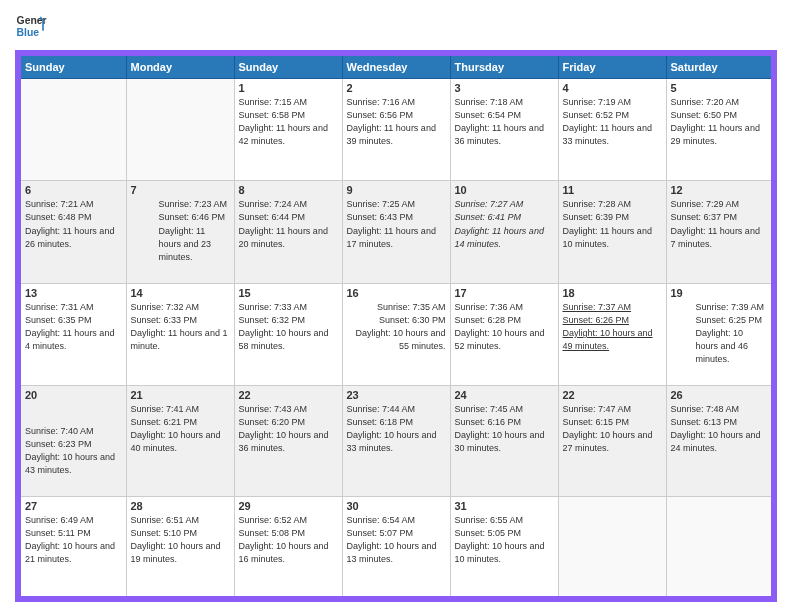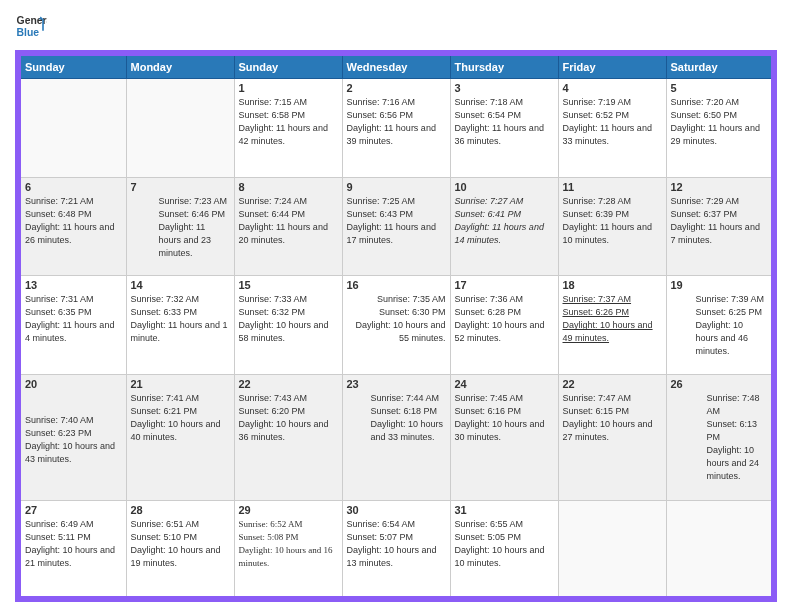--- a/index.html
+++ b/index.html
@@ -258,59 +258,59 @@
 Daylight: 10 hours and 40 minutes.</div>
           </td>
           <td>
             <div class="day-number">22</div>
             <div class="day-info" style="white-space: pre-line;">Sunrise: 7:43 AM
 Sunset: 6:20 PM
 Daylight: 10 hours and 36 minutes.</div>
           </td>
           <td>
             <div class="day-number">23</div>
-            <div class="day-info" style="white-space: pre-line; margin-left: 24px;">Sunrise: 7:44 AM
+            <div class="day-info" style="white-space: pre-line;">Sunrise: 7:44 AM
 Sunset: 6:18 PM
 Daylight: 10 hours and 33 minutes.</div>
           </td>
           <td>
             <div class="day-number">24</div>
             <div class="day-info" style="white-space: pre-line;">Sunrise: 7:45 AM
 Sunset: 6:16 PM
 Daylight: 10 hours and 30 minutes.</div>
           </td>
           <td>
             <div class="day-number">22</div>
             <div class="day-info" style="white-space: pre-line;">Sunrise: 7:47 AM
 Sunset: 6:15 PM
 Daylight: 10 hours and 27 minutes.</div>
           </td>
           <td>
             <div class="day-number">26</div>
-            <div class="day-info" style="white-space: pre-line; margin-left: 36px;">Sunrise: 7:48 AM
+            <div class="day-info" style="white-space: pre-line;">Sunrise: 7:48 AM
 Sunset: 6:13 PM
 Daylight: 10 hours and 24 minutes.</div>
           </td>
         </tr>
         <tr class="row-white">
           <td>
             <div class="day-number">27</div>
             <div class="day-info" style="white-space: pre-line;">Sunrise: 6:49 AM
 Sunset: 5:11 PM
 Daylight: 10 hours and 21 minutes.</div>
           </td>
           <td>
             <div class="day-number">28</div>
             <div class="day-info" style="white-space: pre-line;">Sunrise: 6:51 AM
 Sunset: 5:10 PM
 Daylight: 10 hours and 19 minutes.</div>
           </td>
           <td>
             <div class="day-number">29</div>
-            <div class="day-info" style="white-space: pre-line; font-family: Liberation Serif, serif;">Sunrise: 6:52 AM
+            <div class="day-info" style="white-space: pre-line;">Sunrise: 6:52 AM
 Sunset: 5:08 PM
 Daylight: 10 hours and 16 minutes.</div>
           </td>
           <td>
             <div class="day-number">30</div>
             <div class="day-info" style="white-space: pre-line;">Sunrise: 6:54 AM
 Sunset: 5:07 PM
 Daylight: 10 hours and 13 minutes.</div>
           </td>
           <td>

